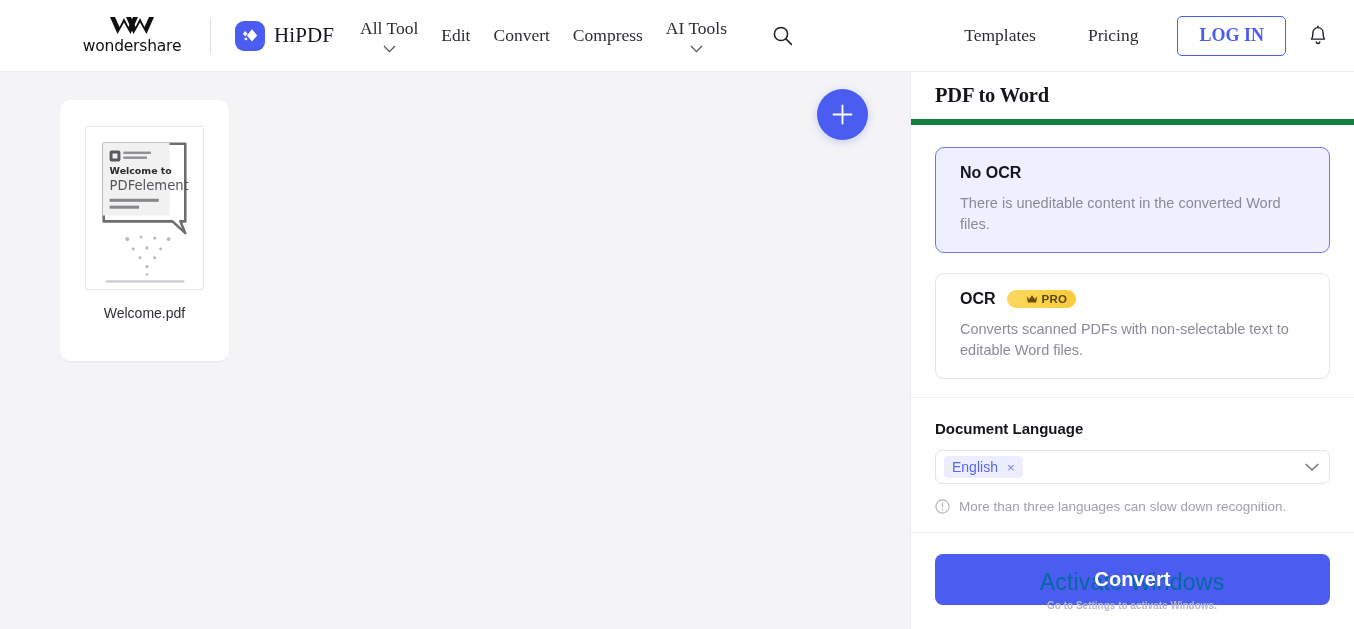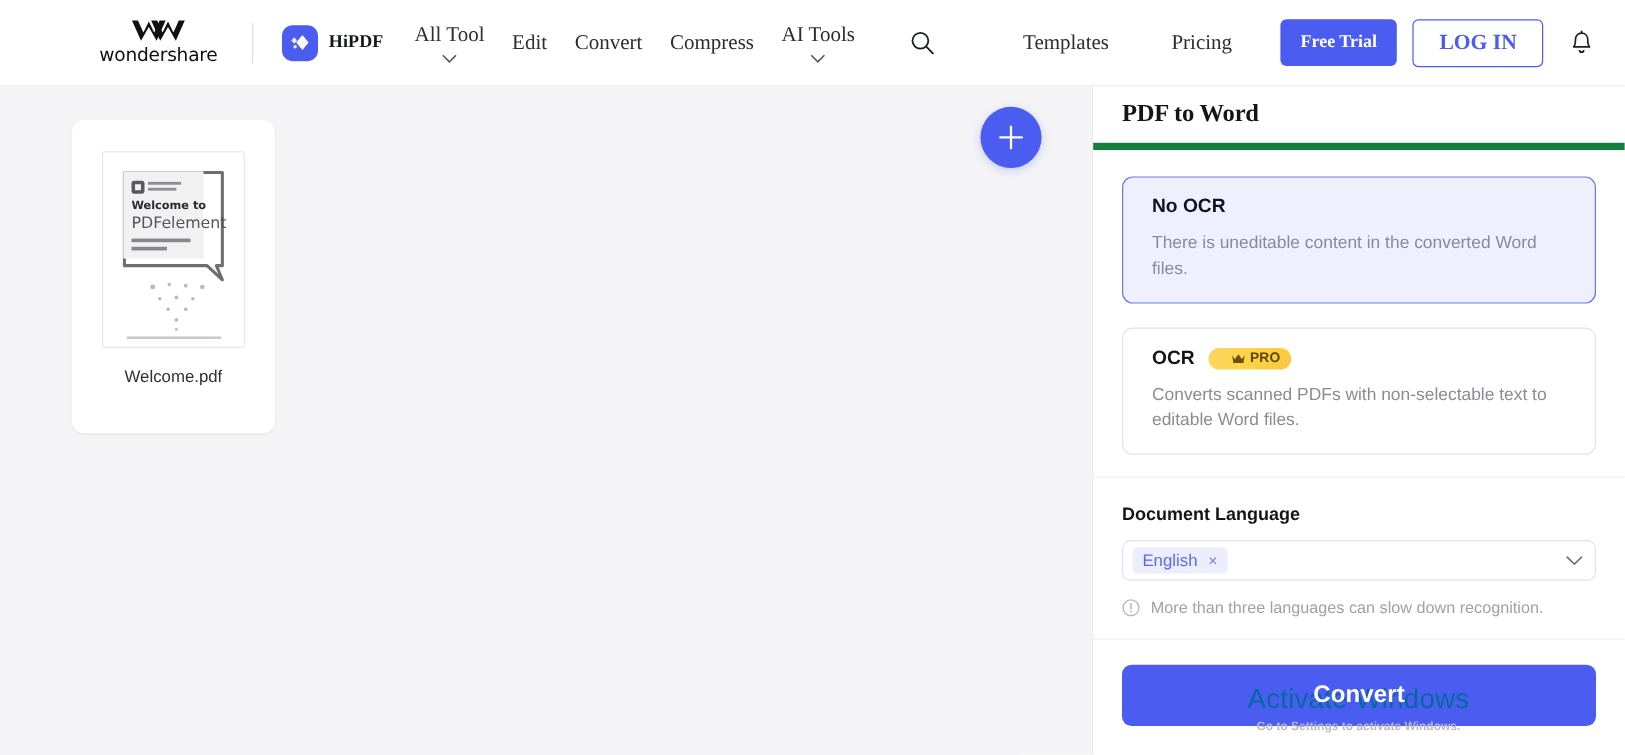--- a/index.html
+++ b/index.html
@@ -28,21 +28,21 @@
   }
   .hdr-divider { width:1px; height:34px; background:#dedee3; margin:0 24px 0 14px; }
 
   .brand { display:flex; align-items:center; gap:9px; margin-right:26px; }
   .brand-icon {
     width:30px; height:30px; border-radius:9px;
     background:#4b5cf0; display:flex; align-items:center; justify-content:center;
   }
   .brand-name {
     font-family:"Liberation Serif", serif;
-    font-size:15px; font-weight:700; color:#15161c; letter-spacing:.1px;text-align:center;
+    font-size:21px; font-weight:400; color:#15161c; letter-spacing:.1px;text-align:center;
   }
 
   .nav { display:flex; align-items:center; gap:23px; }
   .nav-item {
     display:flex; align-items:center; gap:6px;
     font-family:"Liberation Serif", serif;
     font-size:17.5px; color:#2c2d33; cursor:pointer; white-space:nowrap;flex-direction:column;
   }
   .chev { display:block; }
   .search-btn { margin-left:22px; display:flex; align-items:center; cursor:pointer; }
@@ -224,21 +224,20 @@
         <svg width="21" height="21" viewBox="0 0 21 21">
           <circle cx="9" cy="9" r="6.6" fill="none" stroke="#1d1e24" stroke-width="1.5"></circle>
           <path d="M13.9 13.9 L19.4 19.4" stroke="#1d1e24" stroke-width="1.5" stroke-linecap="round"></path>
         </svg>
       </div>
     </div>
 
     <div class="hdr-right">
       <span class="hdr-link">Templates</span>
       <span class="hdr-link">Pricing</span>
-      <button class="btn-trial">Free Trial</button>
       <button class="btn-login">LOG IN</button>
       <span class="bell">
         <svg width="20" height="22" viewBox="0 0 20 22">
           <path d="M10 2.6 C6.9 2.6 4.9 4.9 4.9 7.9 C4.9 12.4 3.4 14.1 3.4 14.1 L16.6 14.1 C16.6 14.1 15.1 12.4 15.1 7.9 C15.1 4.9 13.1 2.6 10 2.6 Z" fill="none" stroke="#1d1e24" stroke-width="1.4" stroke-linejoin="round"></path>
           <path d="M10 1.2 L10 2.6" stroke="#1d1e24" stroke-width="1.4" stroke-linecap="round"></path>
           <path d="M8.2 16.6 C8.2 17.7 9 18.5 10 18.5 C11 18.5 11.8 17.7 11.8 16.6" fill="none" stroke="#1d1e24" stroke-width="1.4"></path>
         </svg>
       </span>
     </div>
   </div>

